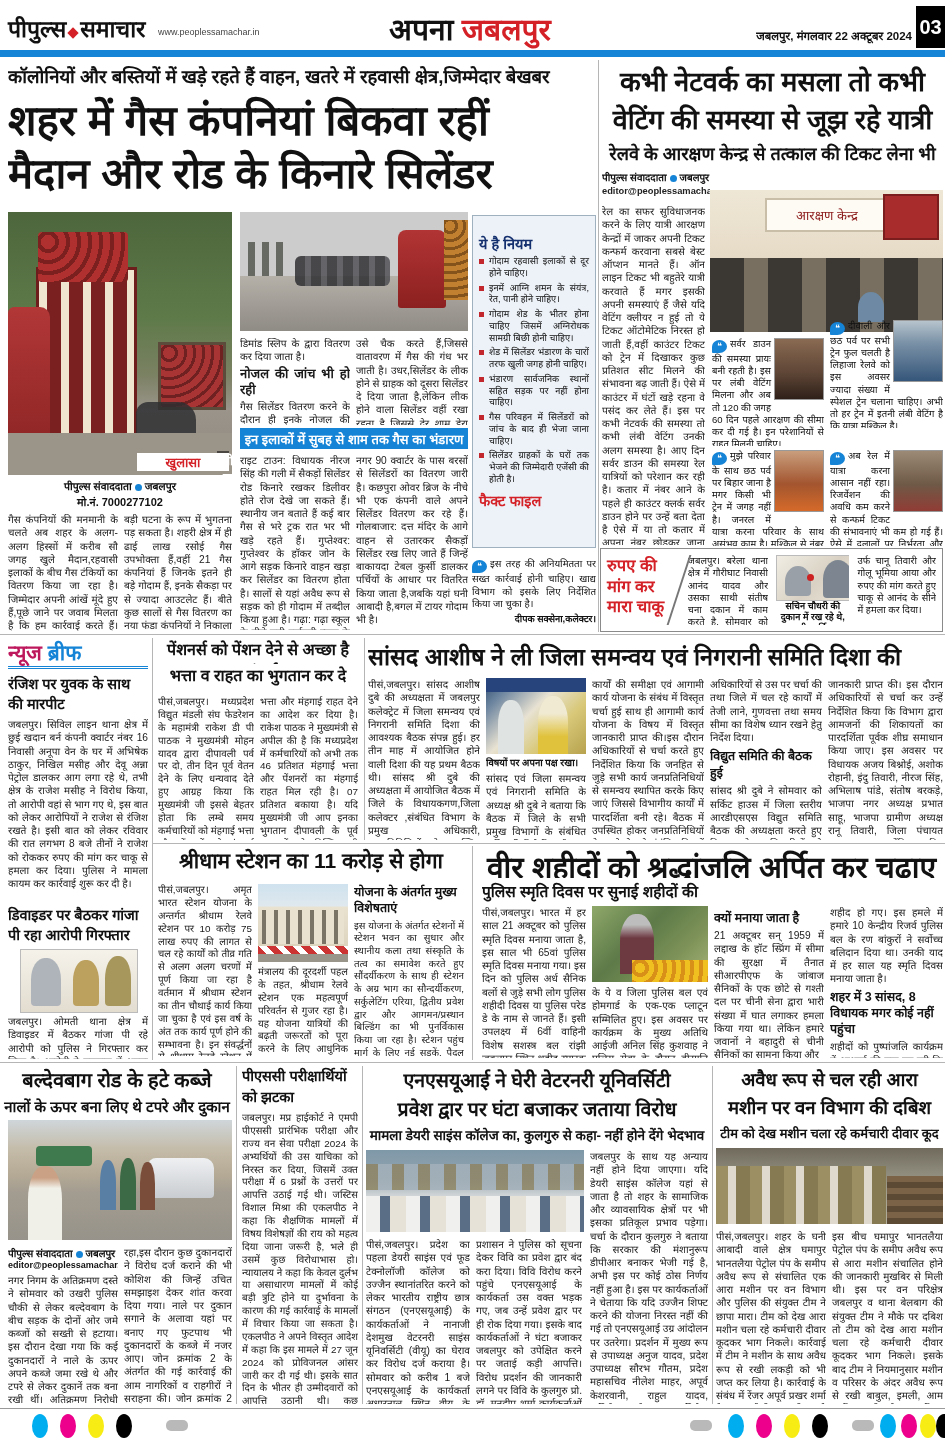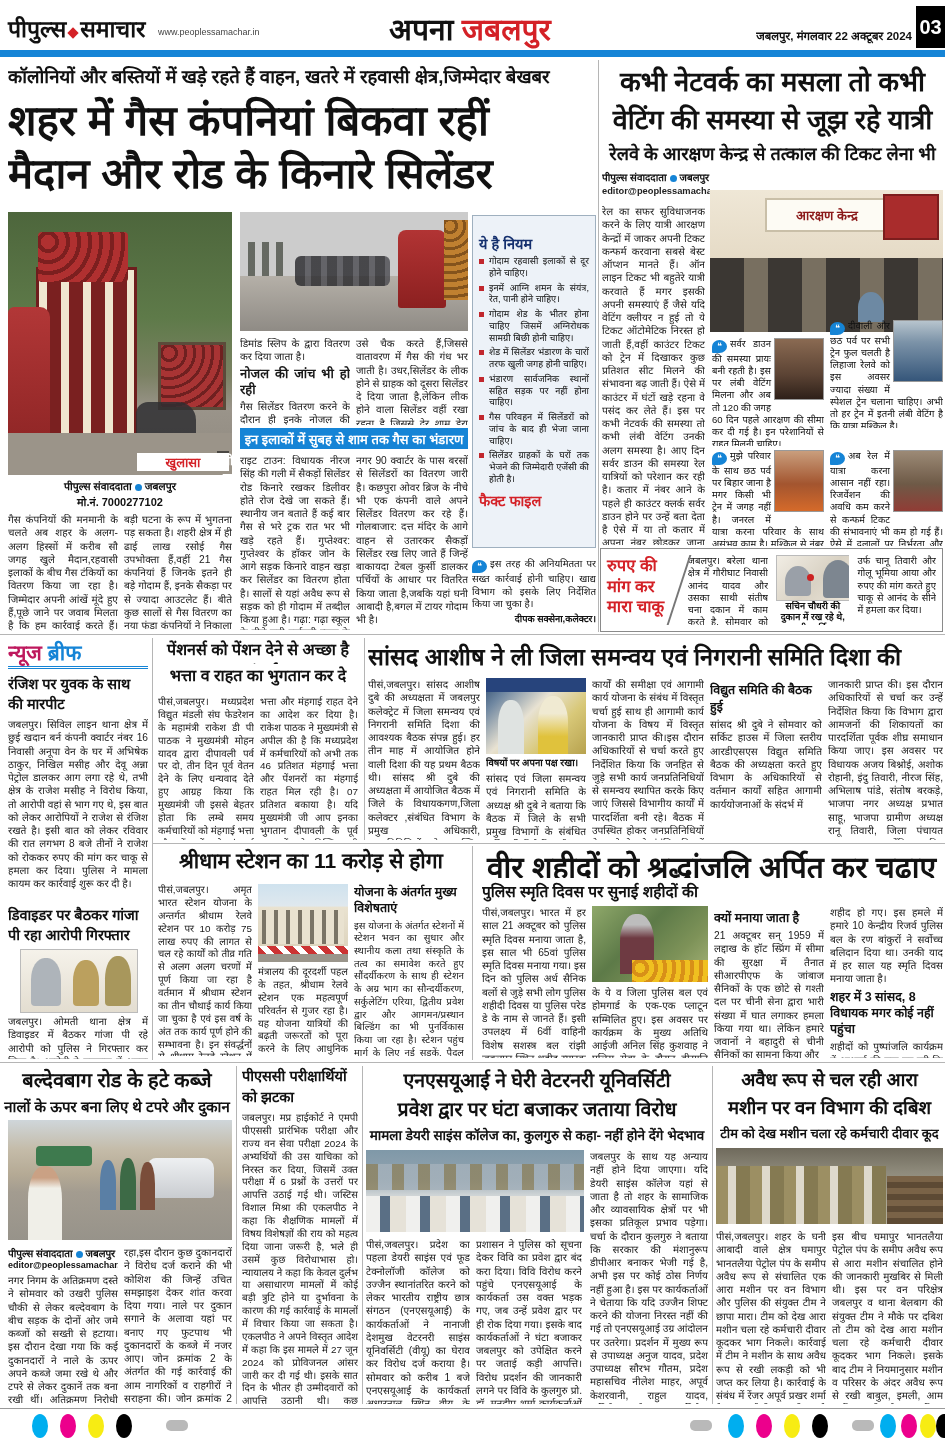--- a/index.html
+++ b/index.html
@@ -126,21 +126,21 @@
     <div class="abs b ctr clip" style="left:600px;top:62px;width:345px;height:38px;font-size:27px;">कभी नेटवर्क का मसला तो कभी लंबी</div>
     <div class="abs b ctr clip" style="left:600px;top:100px;width:345px;height:40px;font-size:27px;">वेटिंग की समस्या से जूझ रहे यात्री</div>
     <div class="abs b ctr clip" style="left:600px;top:141px;width:345px;height:26px;font-size:18px;">रेलवे के आरक्षण केन्द्र से तत्काल की टिकट लेना भी मुश्किल</div>
     <div class="abs b clip" style="left:602px;top:170px;width:108px;height:15px;font-size:10px;">
       <span>पीपुल्स संवाददाता</span><span class="dot"></span><span>जबलपुर</span>
     </div>
     <div class="abs b clip" style="left:602px;top:186px;width:108px;height:14px;font-size:9.3px;color:#222;">editor@peoplessamachar.co.in</div>
 
     <div class="ph" style="left:710px;top:190px;width:233px;height:142px;background:linear-gradient(180deg,#efe7d6 0%,#e4d9c4 55%,#cfc4ad 100%);">
       <div style="left:55px;top:8px;width:120px;height:30px;background:#fdfbf4;border:2px solid #c9bfa8;display:flex;align-items:center;justify-content:center;">
-        <span style="position:static;color:#8b1a1a;font-weight:bold;font-size:13px;">आरक्षण केन्द्र</span>
+        <span style="position:static;color:#8b1a1a;font-weight:normal;font-size:13px;">आरक्षण केन्द्र</span>
       </div>
       <div style="right:4px;top:4px;width:52px;height:42px;background:#a92c2c;border:2px solid #7c1d1d;"></div>
       <div style="left:0;bottom:0;width:233px;height:74px;background:repeating-linear-gradient(90deg,#3b3733 0 34px,#786f60 34px 58px);"></div>
       <div style="left:148px;bottom:10px;width:26px;height:30px;background:#6d89a3;border-radius:50% 50% 0 0;"></div>
     </div>
 
     <div class="abs body-txt" style="left:602px;top:205px;width:103px;height:340px;">
       <span>रेल का सफर सुविधाजनक करने के लिए यात्री आरक्षण केन्द्रों में जाकर अपनी टिकट कन्फर्म करवाना सबसे बेस्ट ऑप्शन मानते हैं। ऑन लाइन टिकट भी बहुतेरे यात्री करवाते हैं मगर इसकी अपनी समस्याएं हैं जैसे यदि वेटिंग क्लीयर न हुई तो ये टिकट ऑटोमेटिक निरस्त हो जाती हैं,वहीं काउंटर टिकट को ट्रेन में दिखाकर कुछ प्रतिशत सीट मिलने की संभावना बढ़ जाती हैं। ऐसे में काउंटर में घंटों खड़े रहना वे पसंद कर लेते हैं। इस पर कभी नेटवर्क की समस्या तो कभी लंबी वेटिंग उनकी अलग समस्या है।</span>
       <span>आए दिन सर्वर डाउन की समस्या रेल यात्रियों को परेशान कर रही है। कतार में नंबर आने के पहले ही काउंटर क्लर्क सर्वर डाउन होने पर उन्हें बता देता है ऐसे में या तो कतार में अपना नंबर छोड़कर जाना पड़ता है या सर्वर आने तक प्रतीक्षा करनी होती है। मुख्य रेलवे स्टेशन से लगा आरक्षण केन्द्र हो या मदनमहल स्टेशन का आरक्षण केन्द्र सभी जगह ये समस्या आम है। इस पर वांछित ट्रेन में लंबी वेटिंग अलग समस्या है।</span>
     </div>
@@ -216,20 +216,21 @@
     <div class="abs body-txt" style="left:368px;top:678px;width:112px;height:162px;">पीसं,जबलपुर। सांसद आशीष दुबे की अध्यक्षता में जबलपुर कलेक्ट्रेट में जिला समन्वय एवं निगरानी समिति दिशा की आवश्यक बैठक संपन्न हुई। हर तीन माह में आयोजित होने वाली दिशा की यह प्रथम बैठक थी। सांसद श्री दुबे की अध्यक्षता में आयोजित बैठक में जिले के विधायकगण,जिला कलेक्टर ,संबंधित विभाग के प्रमुख अधिकारी, जनप्रतिनिधियों ने उपस्थित होकर शहर विकास और योजनाओं से जुड़े विभिन्न</div>
     <div class="ph" style="left:486px;top:678px;width:100px;height:76px;background:linear-gradient(135deg,#2c4a6e 0%,#6e86a0 18%,#e8e2d2 45%,#d8c878 70%,#b7a24e 100%);">
       <div style="left:0;top:0;width:100px;height:14px;background:#27447c;"></div>
       <div style="left:12px;top:22px;width:26px;height:54px;background:#dfe3e1;border-radius:45% 45% 0 0;"></div>
       <div style="left:52px;top:18px;width:30px;height:58px;background:linear-gradient(180deg,#f0ead2 30%,#e0c23c 70%);border-radius:45% 45% 0 0;"></div>
     </div>
     <div class="abs b clip" style="left:486px;top:756px;width:100px;height:14px;font-size:9.6px;">विषयों पर अपना पक्ष रखा।</div>
     <div class="abs body-txt" style="left:486px;top:772px;width:100px;height:68px;">सांसद एवं जिला समन्वय एवं निगरानी समिति के अध्यक्ष श्री दुबे ने बताया कि बैठक में जिले के सभी प्रमुख विभागों के संबंधित अधिकारियों से विभागीय</div>
     <div class="abs body-txt" style="left:592px;top:678px;width:112px;height:162px;">कार्यों की समीक्षा एवं आगामी कार्य योजना के संबंध में विस्तृत चर्चा हुई साथ ही आगामी कार्य योजना के विषय में विस्तृत जानकारी प्राप्त की।इस दौरान अधिकारियों से चर्चा करते हुए निर्देशित किया कि जनहित से जुड़े सभी कार्य जनप्रतिनिधियों से समन्वय स्थापित करके किए जाएं जिससे विभागीय कार्यों में पारदर्शिता बनी रहे। बैठक में उपस्थित होकर जनप्रतिनिधियों ने अपने क्षेत्र से संबंधित विषयों को समिति के समक्ष रखा एवं</div>
     <div class="abs clip" style="left:710px;top:678px;width:112px;height:162px;">
+      <div class="body-txt" style="height:auto;">अधिकारियों से उस पर चर्चा की तथा जिले में चल रहे कार्यों में तेजी लाने, गुणवत्ता तथा समय सीमा का विशेष ध्यान रखने हेतु निर्देश दिया।</div>
       <div class="b" style="font-size:12.5px;margin:3px 0;">विद्युत समिति की बैठक हुई</div>
       <div class="body-txt" style="height:auto;">सांसद श्री दुबे ने सोमवार को सर्किट हाउस में जिला स्तरीय आरडीएसएस विद्युत समिति बैठक की अध्यक्षता करते हुए विभाग के अधिकारियों से वर्तमान कार्यों सहित आगामी कार्ययोजनाओं के संदर्भ में</div>
     </div>
     <div class="abs body-txt" style="left:828px;top:678px;width:115px;height:162px;">जानकारी प्राप्त की। इस दौरान अधिकारियों से चर्चा कर उन्हें निर्देशित किया कि विभाग द्वारा आमजनों की शिकायतों का पारदर्शिता पूर्वक शीघ्र समाधान किया जाए। इस अवसर पर विधायक अजय बिश्नोई, अशोक रोहानी, इंदु तिवारी, नीरज सिंह, अभिलाष पांडे, संतोष बरकड़े, भाजपा नगर अध्यक्ष प्रभात साहू, भाजपा ग्रामीण अध्यक्ष रानू तिवारी, जिला पंचायत अध्यक्ष आशा गोंटिया सहित जनप्रतिनिधि एवं विभागीय अधिकारी उपस्थित थे।</div>
   </div>
 
   <div class="hrule" style="left:152px;top:843px;width:793px;"></div>
 
   <div>
     <div class="abs b ctr clip" style="left:156px;top:846px;width:310px;height:30px;font-size:21px;">श्रीधाम स्टेशन का 11 करोड़ से होगा उन्नयन</div>

